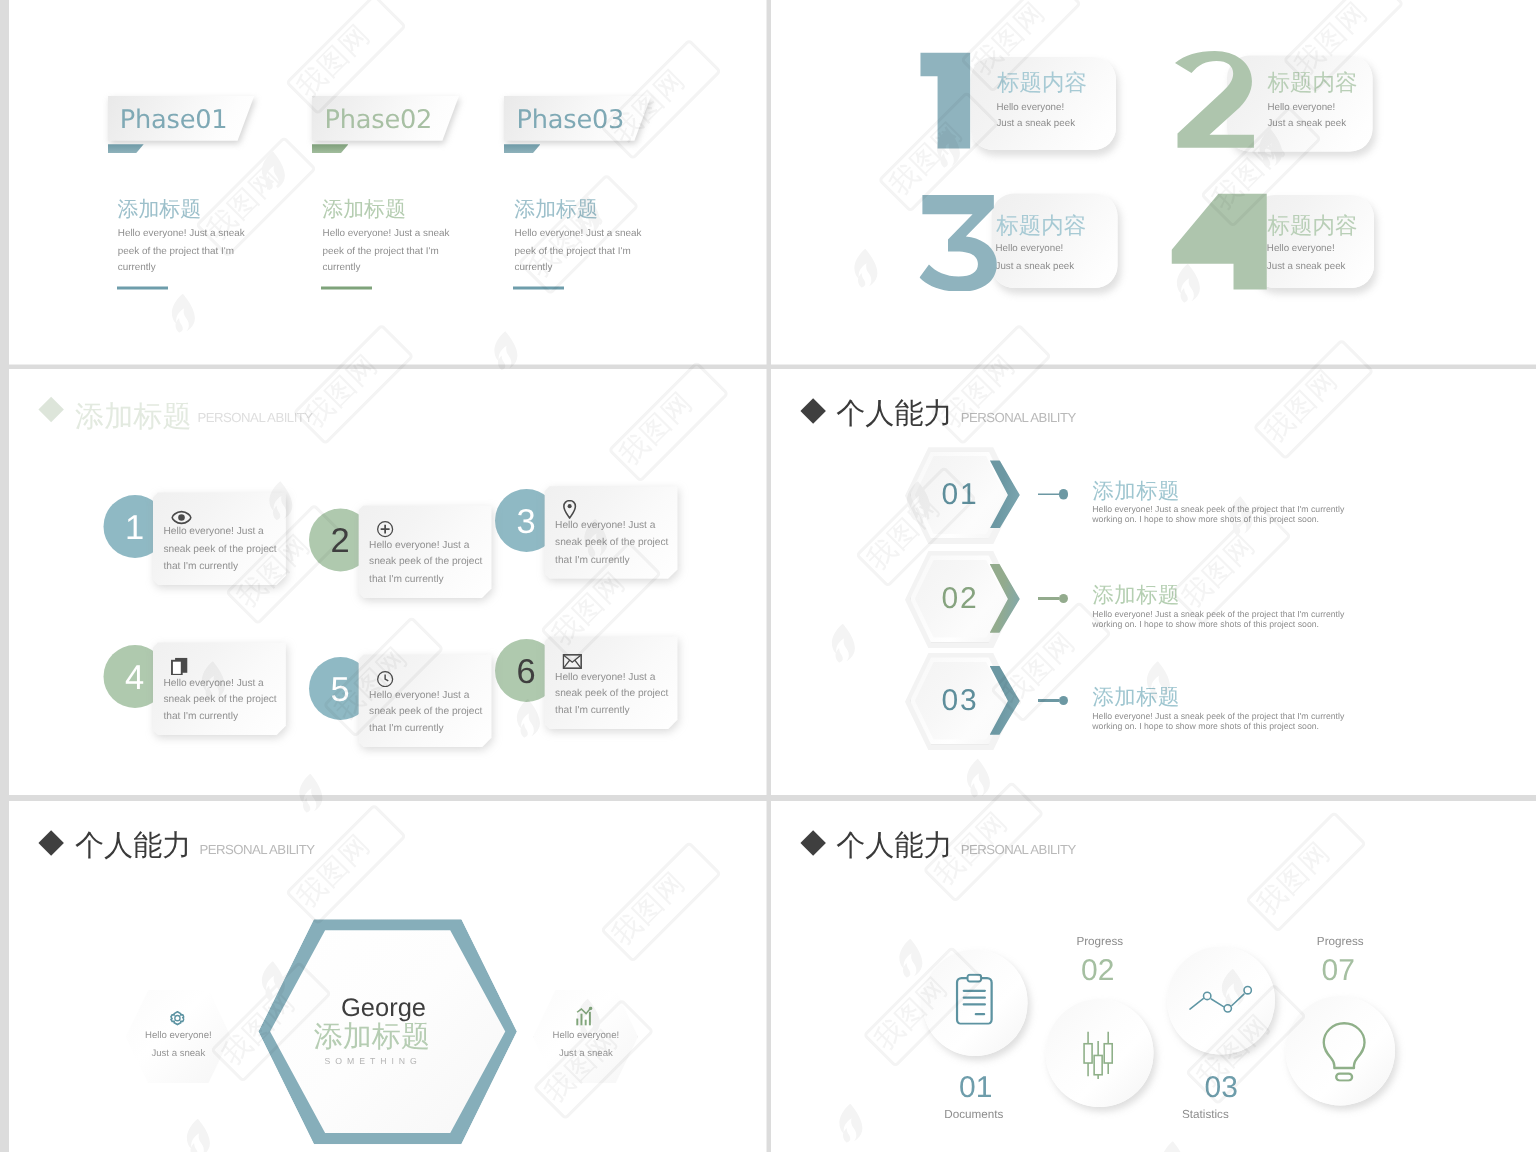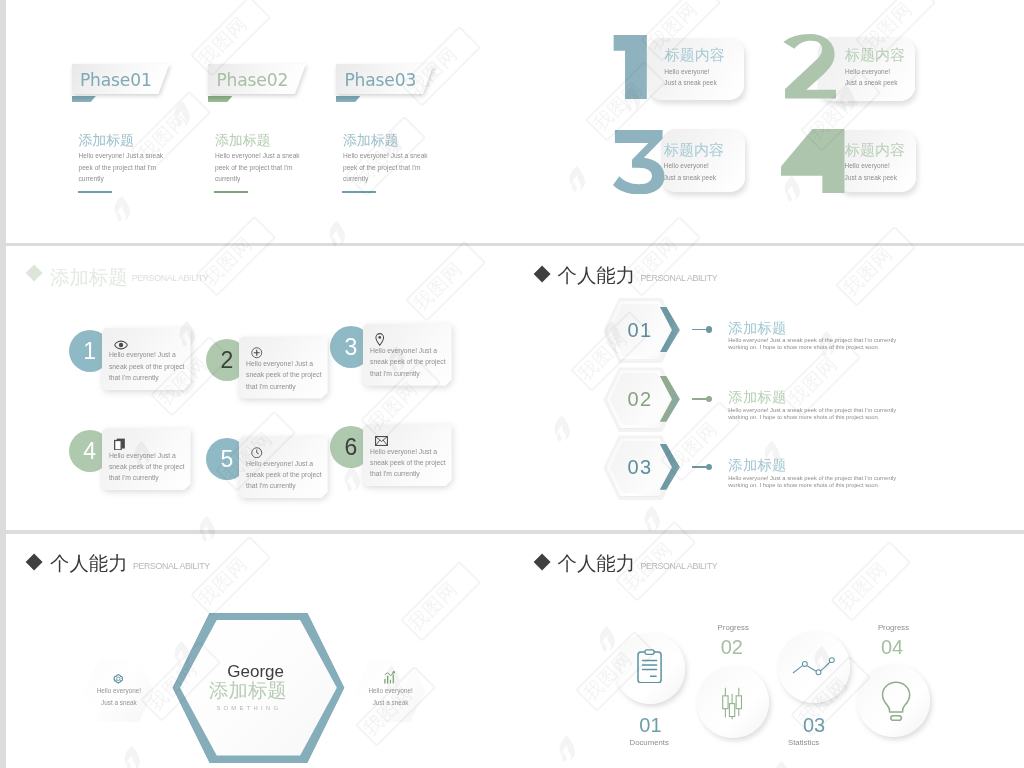--- a/index.html
+++ b/index.html
@@ -4,21 +4,21 @@
 <style>
   html,body{margin:0;padding:0;}
   body{width:1024px;height:768px;background:#dcdcdc;overflow:hidden;
        font-family:"DejaVu Sans",sans-serif;-webkit-font-smoothing:antialiased;}
   #page{position:absolute;left:0;top:0;width:1024px;height:768px;}
   .slide{position:absolute;background:#fff;overflow:hidden;}
   
   .r1{top:0;height:243px;}
   .r2{top:246px;height:284px;}
   .r3{top:534px;height:234px;}
-  .cL{left:6px;width:505px;padding-left:31px;}
+  .cL{left:6px;width:505px;}
   .cR{left:514px;width:551px;}
 
   
   .s1-col{position:absolute;}
   .s1-banner{position:absolute;left:0;top:0;width:98.2px;height:30.4px;
       filter:drop-shadow(1.6px 2.2px 2.2px rgba(140,140,140,.38));}
   .s1-banner .bg{position:absolute;inset:0;
       background:linear-gradient(118deg,#e9e9e9 0%,#efefef 22%,#f7f7f7 52%,#fdfdfd 78%,#ffffff 100%);
       -webkit-clip-path:polygon(0 0, 100% 0, 88.5% 100%, 0 100%);
       clip-path:polygon(0 0, 100% 0, 88.5% 100%, 0 100%);}
@@ -419,21 +419,21 @@
     <div class="s6-num" style="left:289.0px;top:181.4px;color:#6e9dab">03</div>
     <div class="s6-lbl" style="left:274px;top:204.6px;">Statistics</div>
 
     <div class="s6-circ" style="left:342.8px;top:129.9px;width:73px;height:73px;"></div>
     <div class="s6-ic" style="left:367.3px;top:146.6px;"><svg width="30.2" height="40.6" viewBox="0 0 60 80.6">
           <g fill="none" stroke="#8fb089" stroke-width="3.1" stroke-linejoin="round">
             <path d="M30 2.3C14.6 2.3 3 14 3 27.8c0 9 4.5 14.6 9.6 20.6 3 3.6 4.4 6 4.4 9.9v3.3h26v-3.3c0-3.9 1.4-6.3 4.4-9.9C52.5 42.4 57 36.8 57 27.8 57 14 45.4 2.3 30 2.3z"></path>
             <rect x="19.5" y="69" width="21" height="9.2" rx="4.6"></rect>
           </g>
         </svg></div>
-    <div class="s6-num" style="left:367.0px;top:102.8px;color:#a5bfa1">04</div>
+    <div class="s6-num" style="left:367.0px;top:102.8px;color:#a5bfa1">07</div>
     <div class="s6-lbl" style="left:363.9px;top:90.0px;">Progress</div>
   </div>
 </div>
 
 <div id="wm">
   <div class="wm" style="left:190px;top:55px;">
       <div class="bx"></div>
       <div class="tx">我图网</div>
       <div class="fl"><svg viewBox="0 0 26 34">
           <path d="M13 1C13 1 4 8 4 17c0 6 4 9 4 9s-1.5-4 1-8c2-3.2 5-5 5-5s-1 4 1 7c1.6 2.4 3 4 3 7 0 3-2 5-2 5s7-3.5 7-11C23 12 13 1 13 1z" fill="#f4f4f4"></path>

